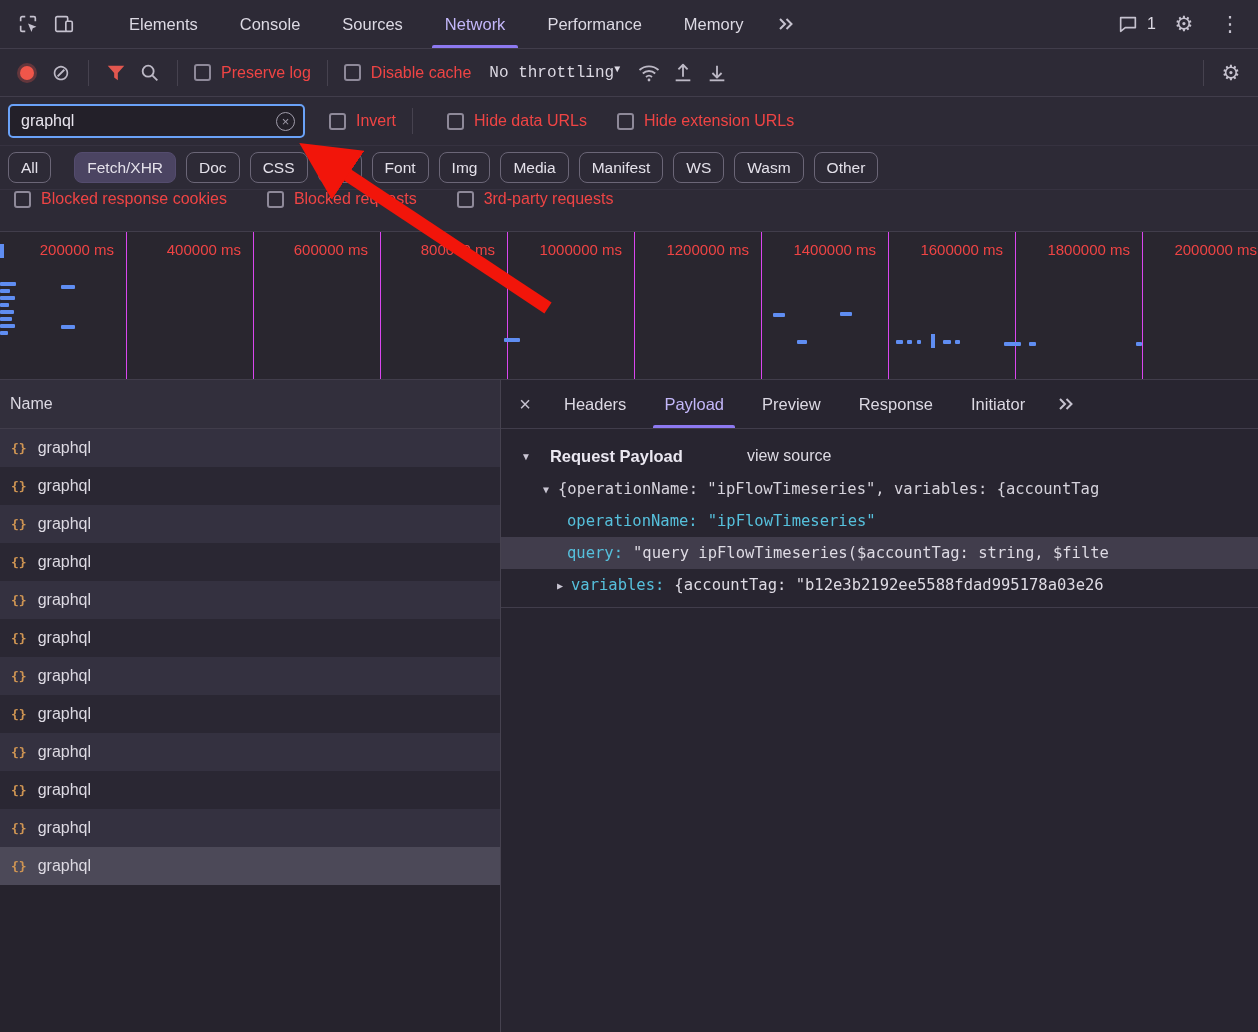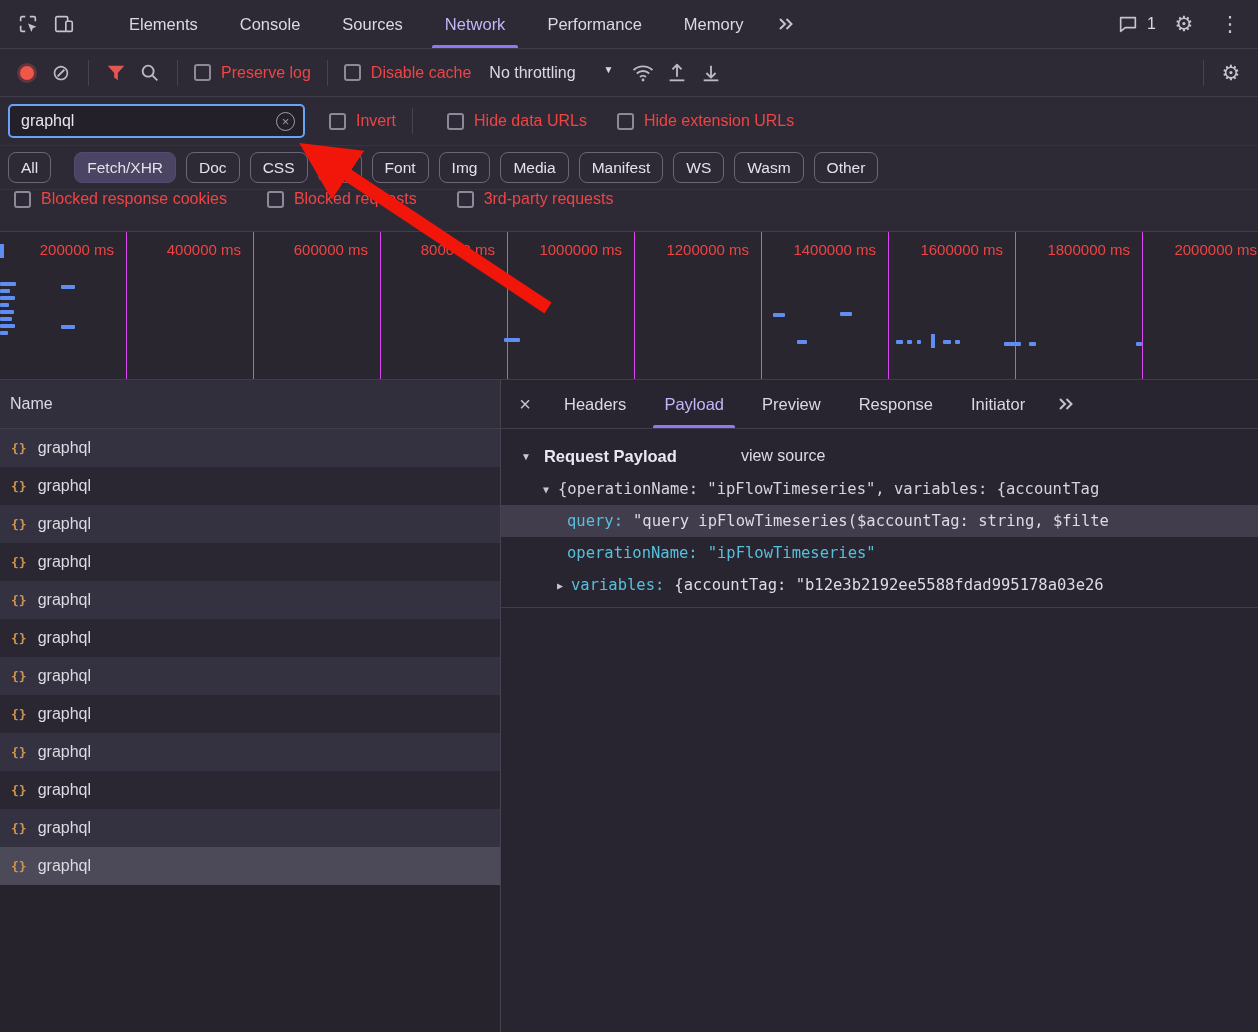--- a/index.html
+++ b/index.html
@@ -27,21 +27,21 @@
   .glyph-kebab { font-size:21px; color:#c6c2cf; }
 
   
   .net-toolbar { height:48px; padding:0 10px; }
   .tool-btn { width:34px; height:34px; display:flex; align-items:center; justify-content:center; flex:0 0 auto; }
   .sep { width:1px; height:26px; background:#46424f; margin:0 10px; flex:0 0 auto; }
   .record-dot { width:14px; height:14px; border-radius:50%; background:#f0564a; box-shadow:0 0 0 3px rgba(240,86,74,.28); }
   .block-glyph { font-size:22px; color:#bdb9c6; line-height:1; }
   .cb-group { display:flex; align-items:center; gap:10px; font-size:16px; color:#ef4444; padding:0 6px; flex:0 0 auto; }
   .cb { width:17px; height:17px; border:2px solid #8e8999; border-radius:3px; background:transparent; flex:0 0 auto; }
-  .throttle { display:flex; align-items:flex-start; gap:28px; padding:0 12px; font-size:16px; color:#dcd9e3; }
+  .throttle { display:flex; align-items:flex-start; padding:0 12px; font-size:16px; color:#dcd9e3;font-family:Liberation Mono, monospace; }
   .caret { font-size:10px; color:#dcd9e3; }
 
   
   .filter-row { height:49px; padding:0 8px; background:#2d2a36; border-bottom:1px solid #363240; }
   .filter-input { width:297px; height:34px; border:2px solid #6aa2f8; border-radius:5px; background:#232029; display:flex; align-items:center; padding:0 8px 0 4px; flex:0 0 auto; }
   .filter-input input { flex:1; min-width:0; background:transparent; border:none; outline:none; color:#e8e5ee; font-size:16px; font-family:"Liberation Sans", sans-serif; padding-left:7px; }
   .clear-btn { width:19px; height:19px; border-radius:50%; border:1.5px solid #a09caa; color:#a09caa; display:flex; align-items:center; justify-content:center; font-size:13px; line-height:1; flex:0 0 auto; }
   .filter-row .cb-group { margin-left:18px; }
 
   
@@ -73,21 +73,21 @@
   .detail-tabs { height:49px; display:flex; align-items:center; border-bottom:1px solid #413d4b; padding:0 4px; flex:0 0 auto; }
   .close-btn { width:40px; height:40px; display:flex; align-items:center; justify-content:center; color:#c6c2cf; font-size:20px; }
   .dtab { padding:0 19px; height:100%; display:flex; align-items:center; font-size:16.5px; color:#dcd9e3; position:relative; }
   .dtab.active { color:#c3b7f9; }
   .dtab.active::after { content:""; position:absolute; left:8px; right:8px; bottom:0; height:3px; background:#8d79f0; border-radius:2px 2px 0 0; }
   .more-detail { margin-left:12px; color:#c6c2cf; display:flex; align-items:center; }
 
   .payload { flex:1; padding-top:10px; overflow:hidden; }
   .section-row { display:flex; align-items:center; height:34px; padding-left:20px; }
   .tri { font-size:10px; color:#cac6d3; flex:0 0 auto; }
-  .section-title { font-weight:700; margin-left:13px; font-size:16.5px; color:#eae7f0; }
+  .section-title { font-weight:700; margin-left:19px; font-size:16.5px; color:#eae7f0; }
   .view-source { margin-left:64px; color:#dedbe4; font-size:16px; }
   .payload-body { border-bottom:1px solid #413d4b; padding-bottom:6px; }
   .code-line { font-family:"DejaVu Sans Mono", monospace; font-size:15.5px; height:32px; display:flex; align-items:center; white-space:nowrap; overflow:hidden; }
   .line-summary { padding-left:42px; color:#d6d3dc; }
   .line-summary .tri { margin-right:9px; }
   .line-op { padding-left:66px; }
   .line-query { padding-left:66px; background:#413d4c; }
   .line-vars { padding-left:56px; }
   .line-vars .tri { margin-right:8px; }
   .k { color:#56c0dc; }
@@ -371,27 +371,27 @@
         <div class="payload-body">
           <div class="section-row">
             <span class="tri">▼</span>
             <span class="section-title">Request Payload</span>
             <span class="view-source">view source</span>
           </div>
           <div class="code-line line-summary">
             <span class="tri">▼</span>
             <span>{operationName: "ipFlowTimeseries", variables: {accountTag</span>
           </div>
+          <div class="code-line line-op">
+            <span class="k">operationName:</span>
+            <span class="v-str">"ipFlowTimeseries"</span>
+          </div>
           <div class="code-line line-query">
             <span class="k">query:</span>
             <span class="v-plain">"query ipFlowTimeseries($accountTag: string, $filte</span>
-          </div>
-          <div class="code-line line-op">
-            <span class="k">operationName:</span>
-            <span class="v-str">"ipFlowTimeseries"</span>
           </div>
           <div class="code-line line-vars">
             <span class="tri">▶</span>
             <span class="k">variables:</span>
             <span class="v-plain">{accountTag: "b12e3b2192ee5588fdad995178a03e26</span>
           </div>
         </div>
       </div>
     </div>
   </div>

